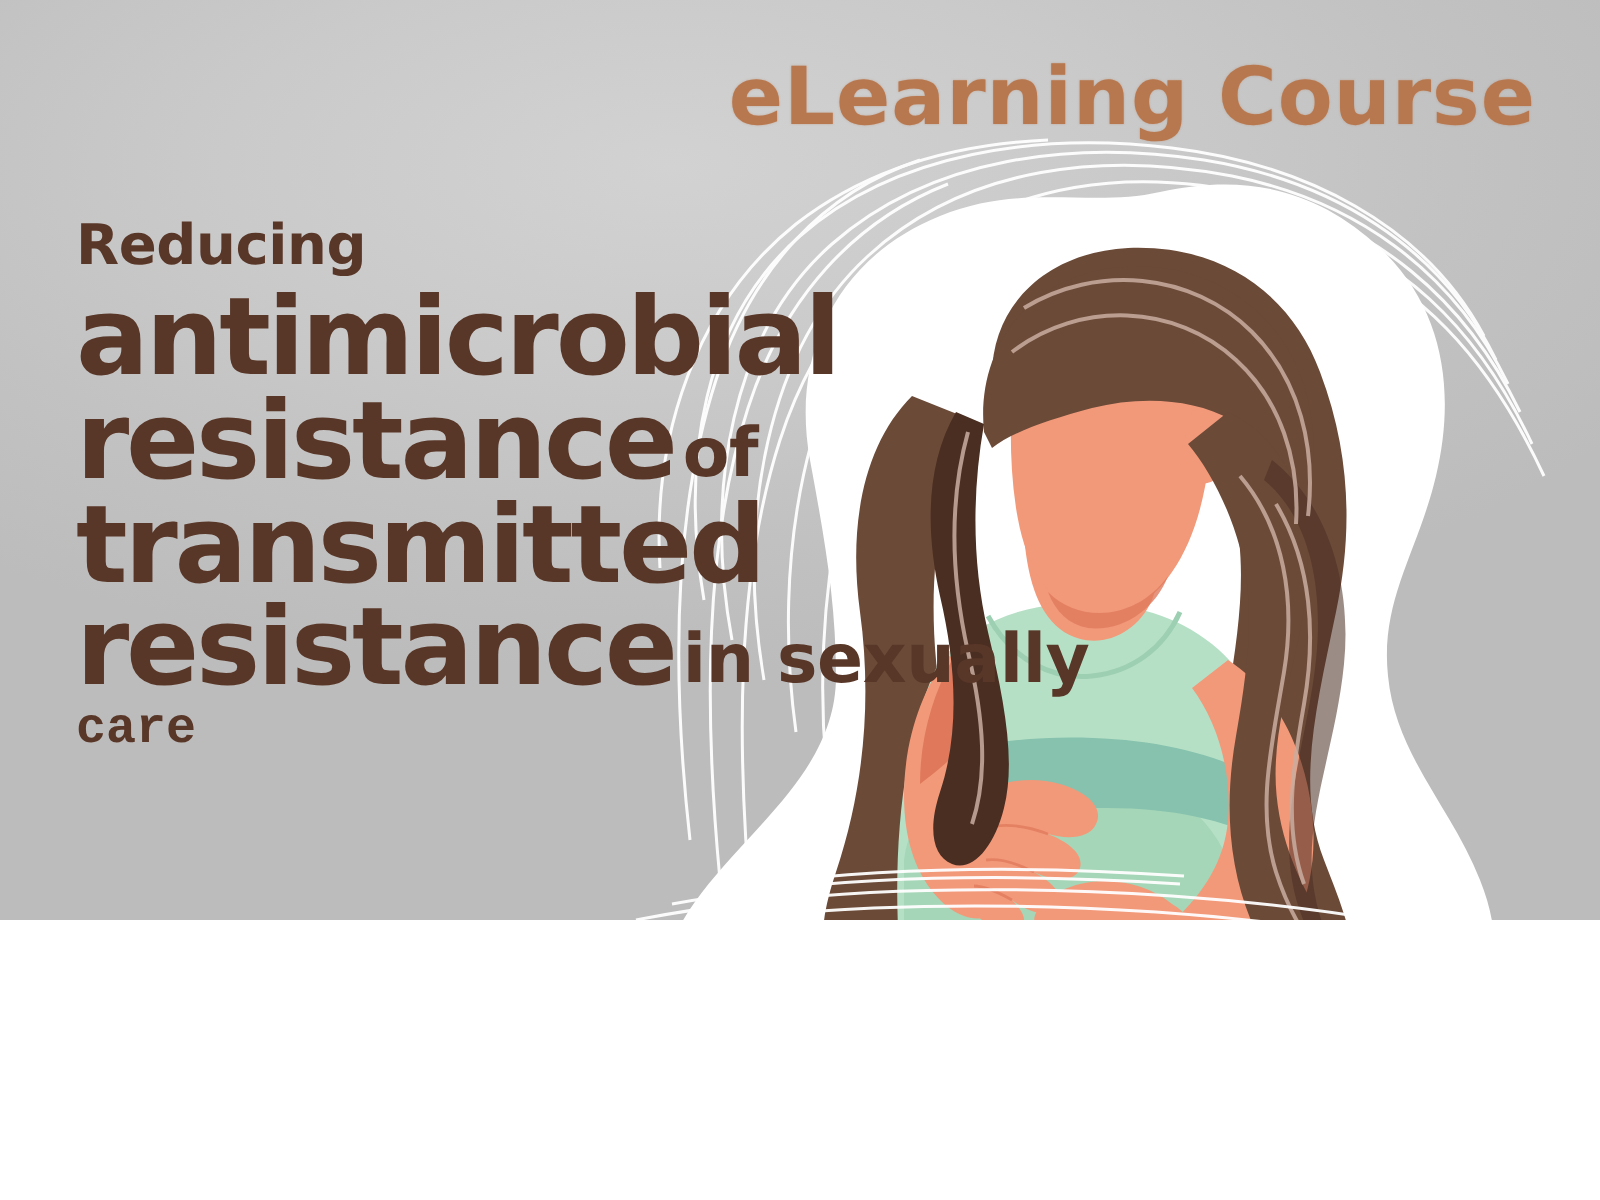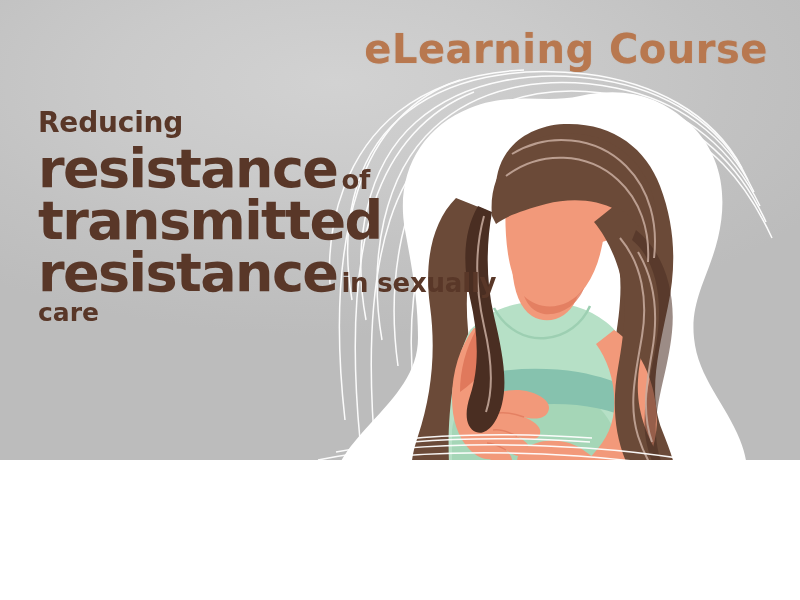--- a/index.html
+++ b/index.html
@@ -61,30 +61,31 @@
     letter-spacing: -1.6px;
     white-space: nowrap;
   }
   .hl-row {
     display: flex;
     align-items: flex-end;
     gap: 4px;
     white-space: nowrap;
   }
   .hl-inline-small {
-    font-size: 26px;
+    font-size: 34px;
     font-weight: 700;
     letter-spacing: -0.2px;
   }
   .hl-tail {
     font-size: 25px;
     font-weight: 700;
     letter-spacing: 0px;
     line-height: 1.0;
     margin-top: 2px;
+    font-family: Liberation Mono, monospace;
   }
 
   
   svg.art { display: block; }
 </style>
 </head>
 <body>
 
 <div id="poster">
 
@@ -317,20 +318,21 @@
       <path d="M318 460 C 400 444, 494 442, 586 448 C 672 454, 744 468, 800 486"></path>
       <path d="M336 452 C 412 438, 500 436, 590 442"></path>
       <path d="M352 446 C 424 434, 506 432, 592 438"></path>
     </g>
   </svg>
 
   <div class="kicker">eLearning Course</div>
 
   <div class="headline">
     <div class="hl-small-top">Reducing</div>
+    <div class="hl-big">antimicrobial</div>
     <div class="hl-row">
       <span class="hl-big">resistance</span>
       <span class="hl-inline-small">of</span>
     </div>
     <div class="hl-big">transmitted</div>
     <div class="hl-row">
       <span class="hl-big">resistance</span>
       <span class="hl-inline-small">in sexually</span>
     </div>
     <div class="hl-tail">care</div>

